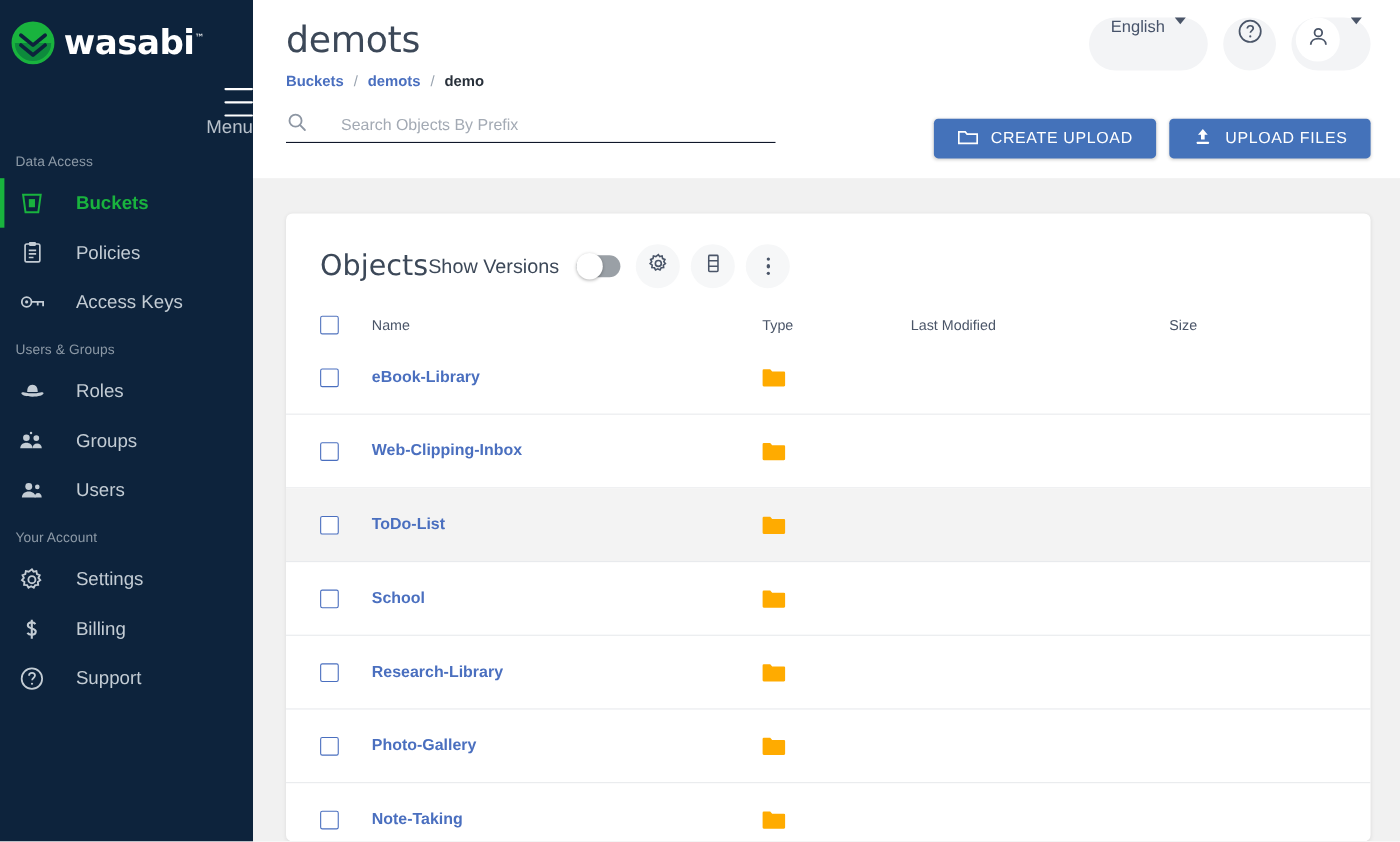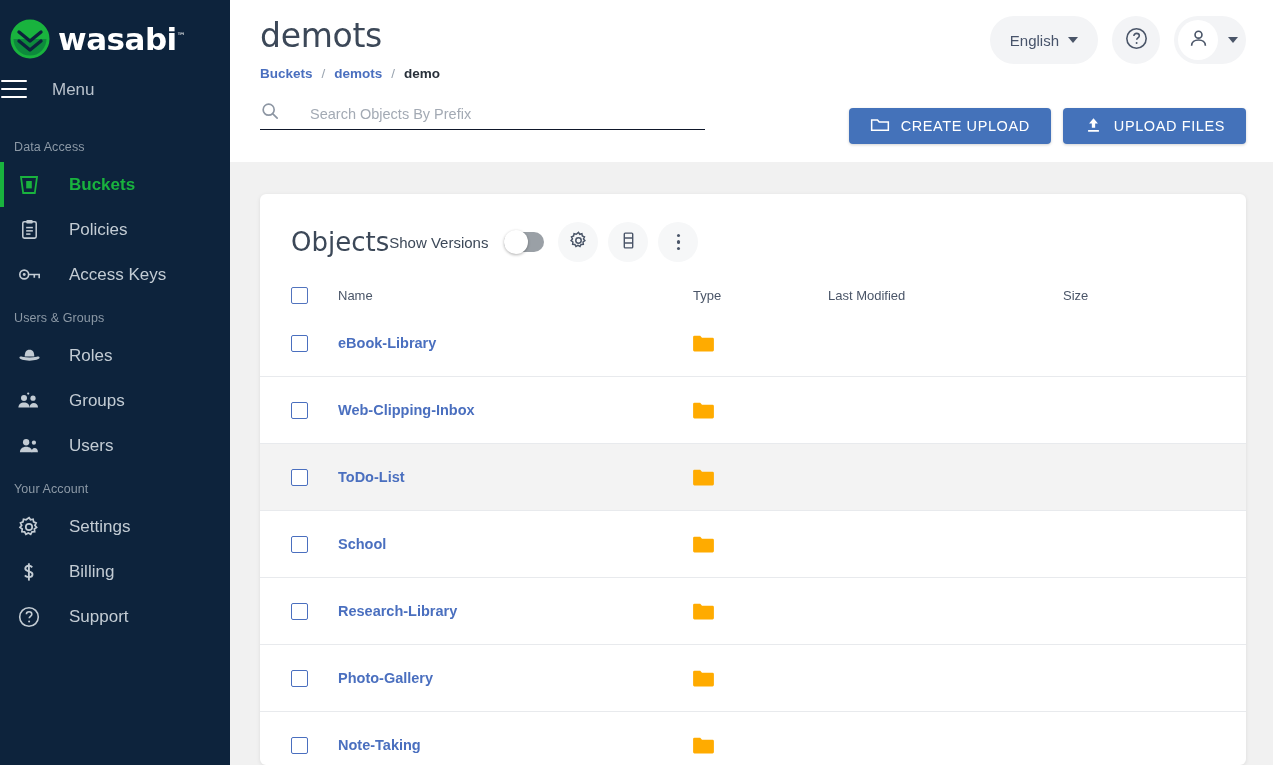--- a/index.html
+++ b/index.html
@@ -32,22 +32,22 @@
     letter-spacing: -0.5px;
     margin-left: 6px;
     position: relative;
     font-family: "DejaVu Sans", sans-serif;
   }
   .logo-tm {
     font-size: 9px; vertical-align: super; font-weight: 400;
   }
 
   .menu-row {
-    display: flex; align-items: flex-start;
-    height: 46px; margin-top: 18px; padding-left: 0;
+    display: flex; align-items: flex-end;
+    height: 46px; margin-top: 18px; padding-left: 16px; flex-direction: column;
   }
   .hamburger { width: 26px; height: 18px; flex: 0 0 26px; display:flex; flex-direction:column; justify-content:space-between; margin-left: 1px;}
   .hamburger i { display:block; height:2px; background:#ffffff; border-radius:1px; }
   .menu-label { color:#b9c2cc; font-size:17px; margin-left: 25px; }
 
   .group-label {
     color:#8c99a6; font-size:12.5px;
     padding: 14px 0 8px 14px;
     letter-spacing: 0.1px;
   }
@@ -114,21 +114,21 @@
     box-shadow:0 1px 3px rgba(0,0,0,0.18);
   }
   .btn svg { margin-right:11px; }
 
   
   .topright {
     position:absolute; right:27px; top:16px;
     display:flex; align-items:center; gap:14px;
   }
   .pill {
-    display:flex; align-items:center;
+    display:flex; align-items:flex-start;
     height:48px; border-radius:24px;
     background:#f3f4f6; cursor:pointer;
   }
   .pill.lang { padding:0 20px; gap:9px; }
   .pill.lang span { font-size:15px; color:#47536a; }
   .pill.round { width:48px; justify-content:center; }
   .pill.user { width:72px; padding:0 8px 0 4px; justify-content:space-between; }
   .user-circle {
     width:40px; height:40px; border-radius:50%;
     background:#ffffff; display:flex; align-items:center; justify-content:center;
@@ -152,21 +152,21 @@
   }
   .card-head {
     display:flex; align-items:center; justify-content:flex-start;
     height:48px; margin-bottom:14px;
   }
   .card-title {
     font-size:26px; color:#3c4858; font-weight:400;
     font-family:"DejaVu Sans", sans-serif;
   }
   .card-tools { display:flex; align-items:center; gap:10px; }
-  .tool-label { font-size:15px; color:#3c4858; margin-right:6px; }
+  .tool-label { font-size:18px; color:#3c4858; margin-right:6px; }
   .toggle {
     width:40px; height:20px; border-radius:10px;
     background:#9aa0a6; position:relative; cursor:pointer;
     margin-right:4px;
   }
   .toggle i {
     position:absolute; left:0; top:-2px;
     width:24px; height:24px; border-radius:50%;
     background:#ffffff; box-shadow:0 1px 3px rgba(0,0,0,0.3);
     display:block;

